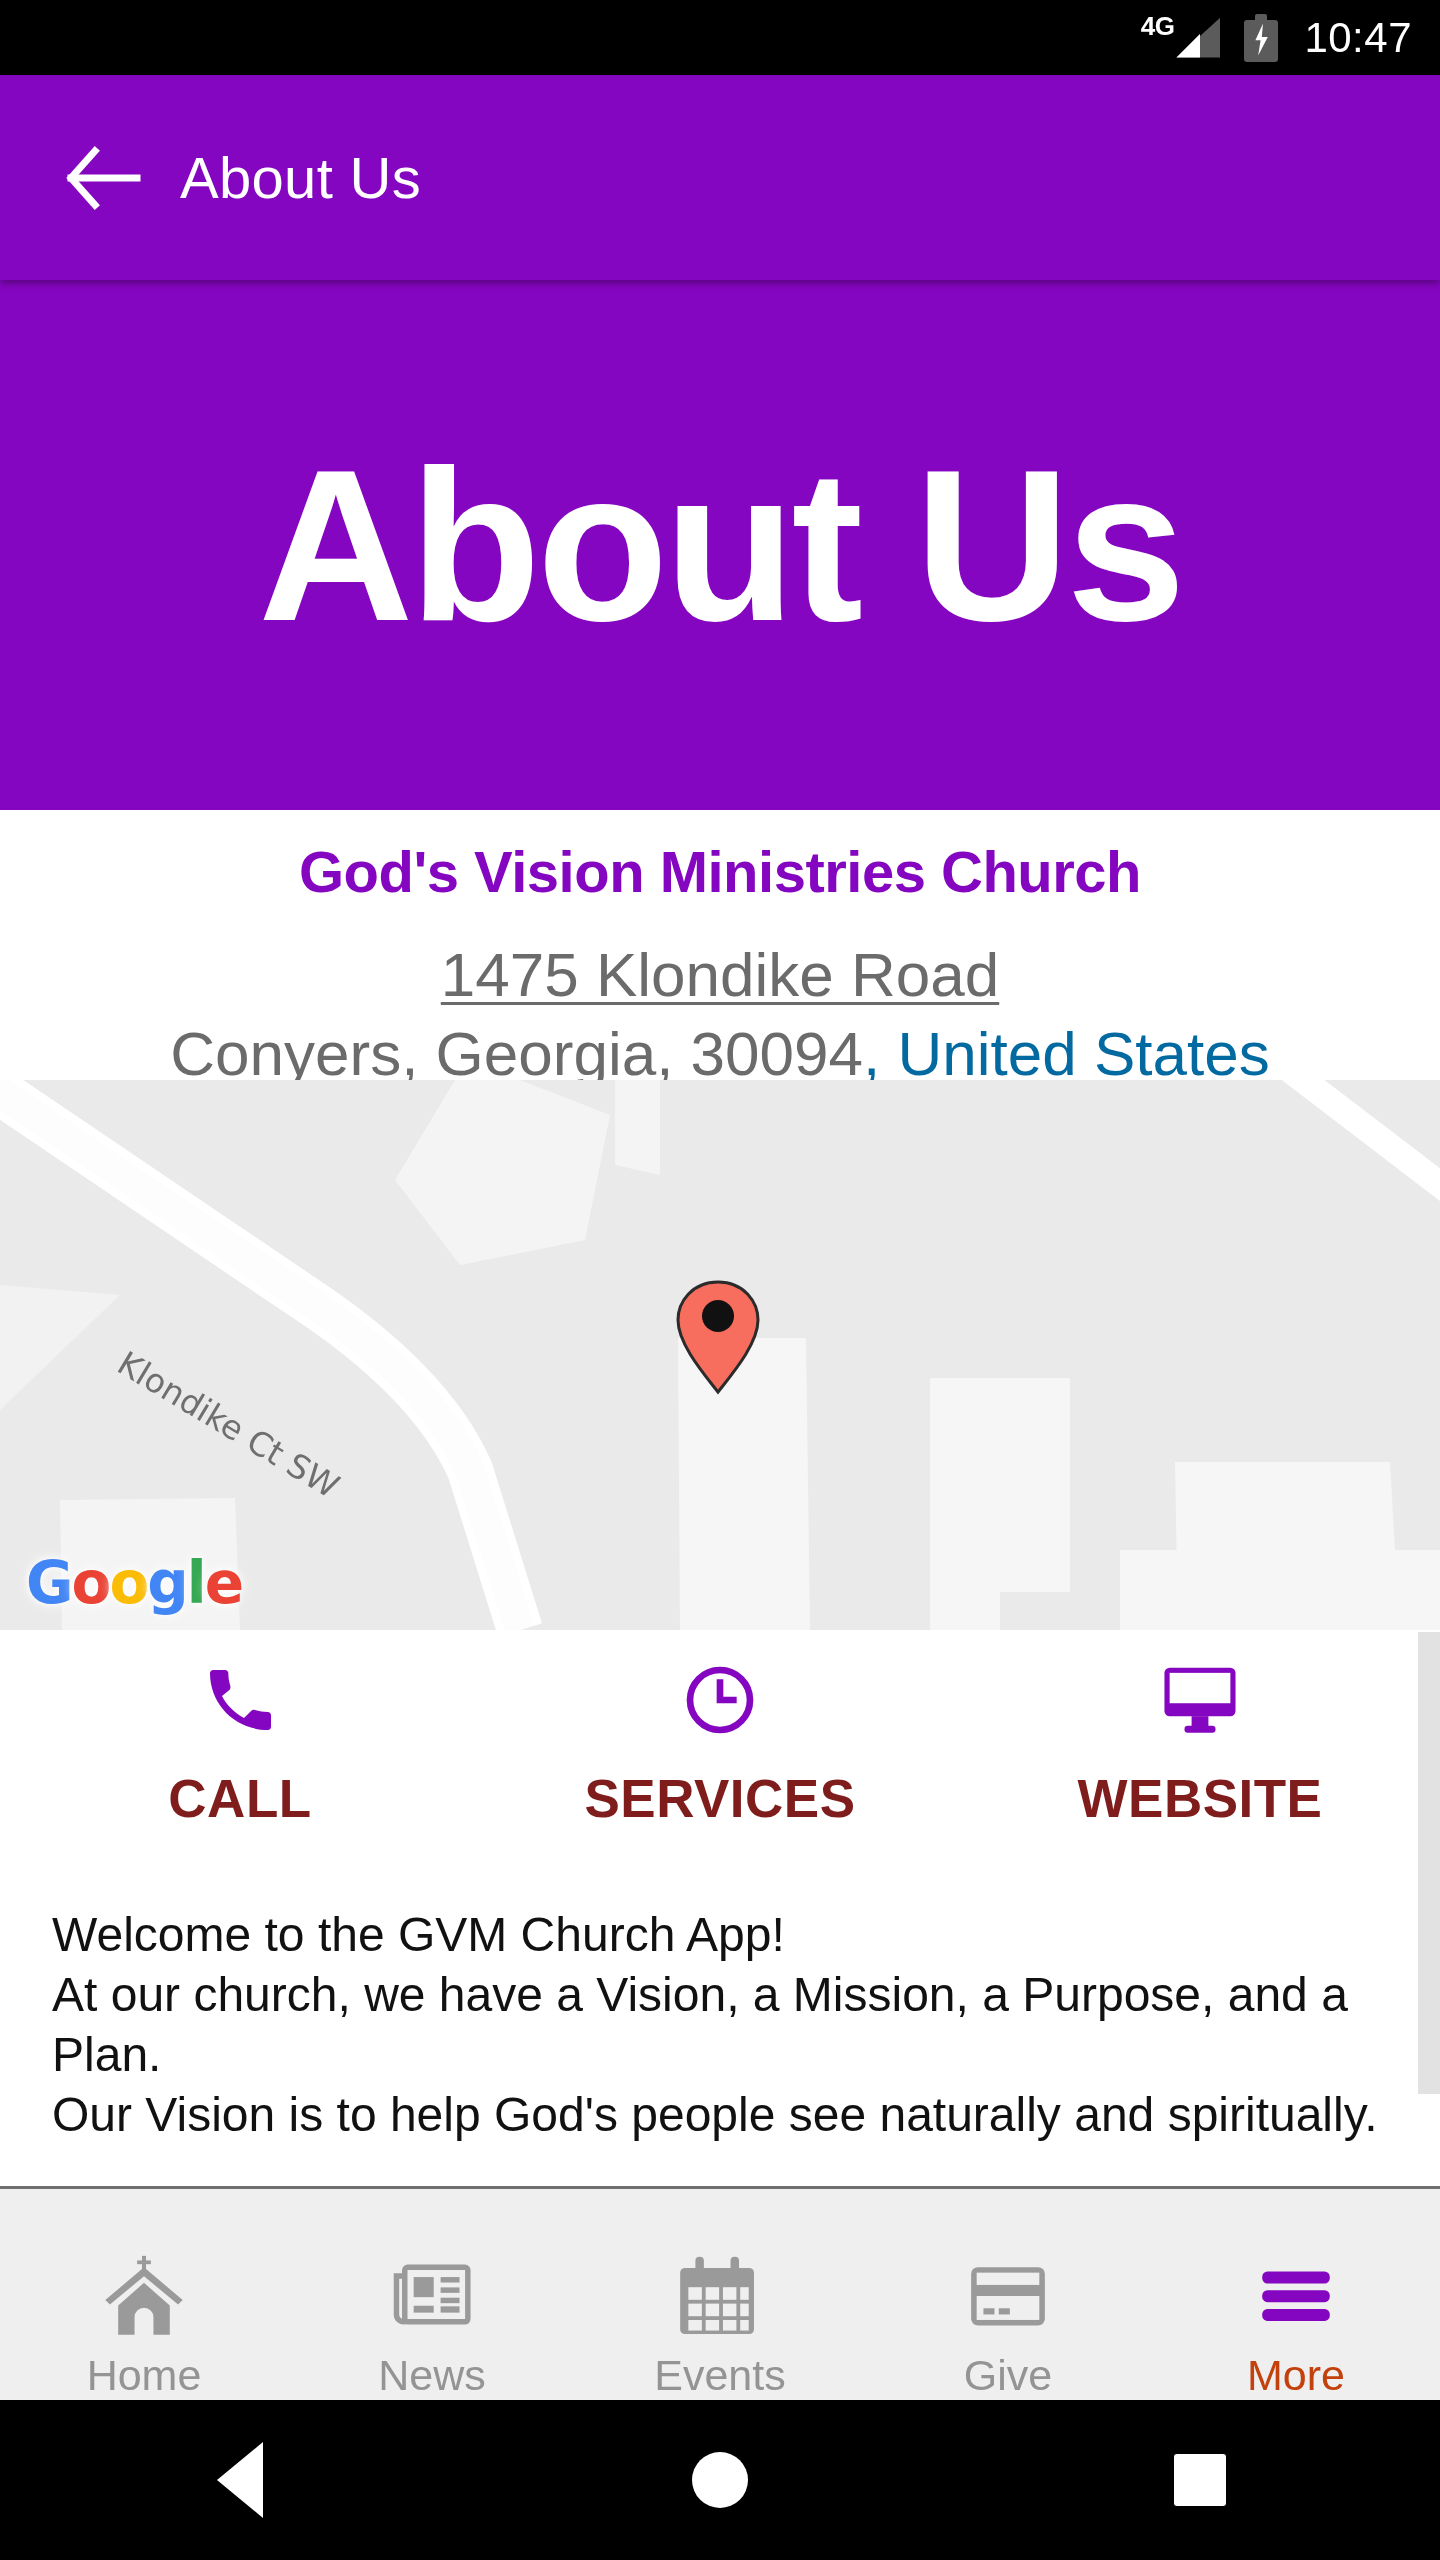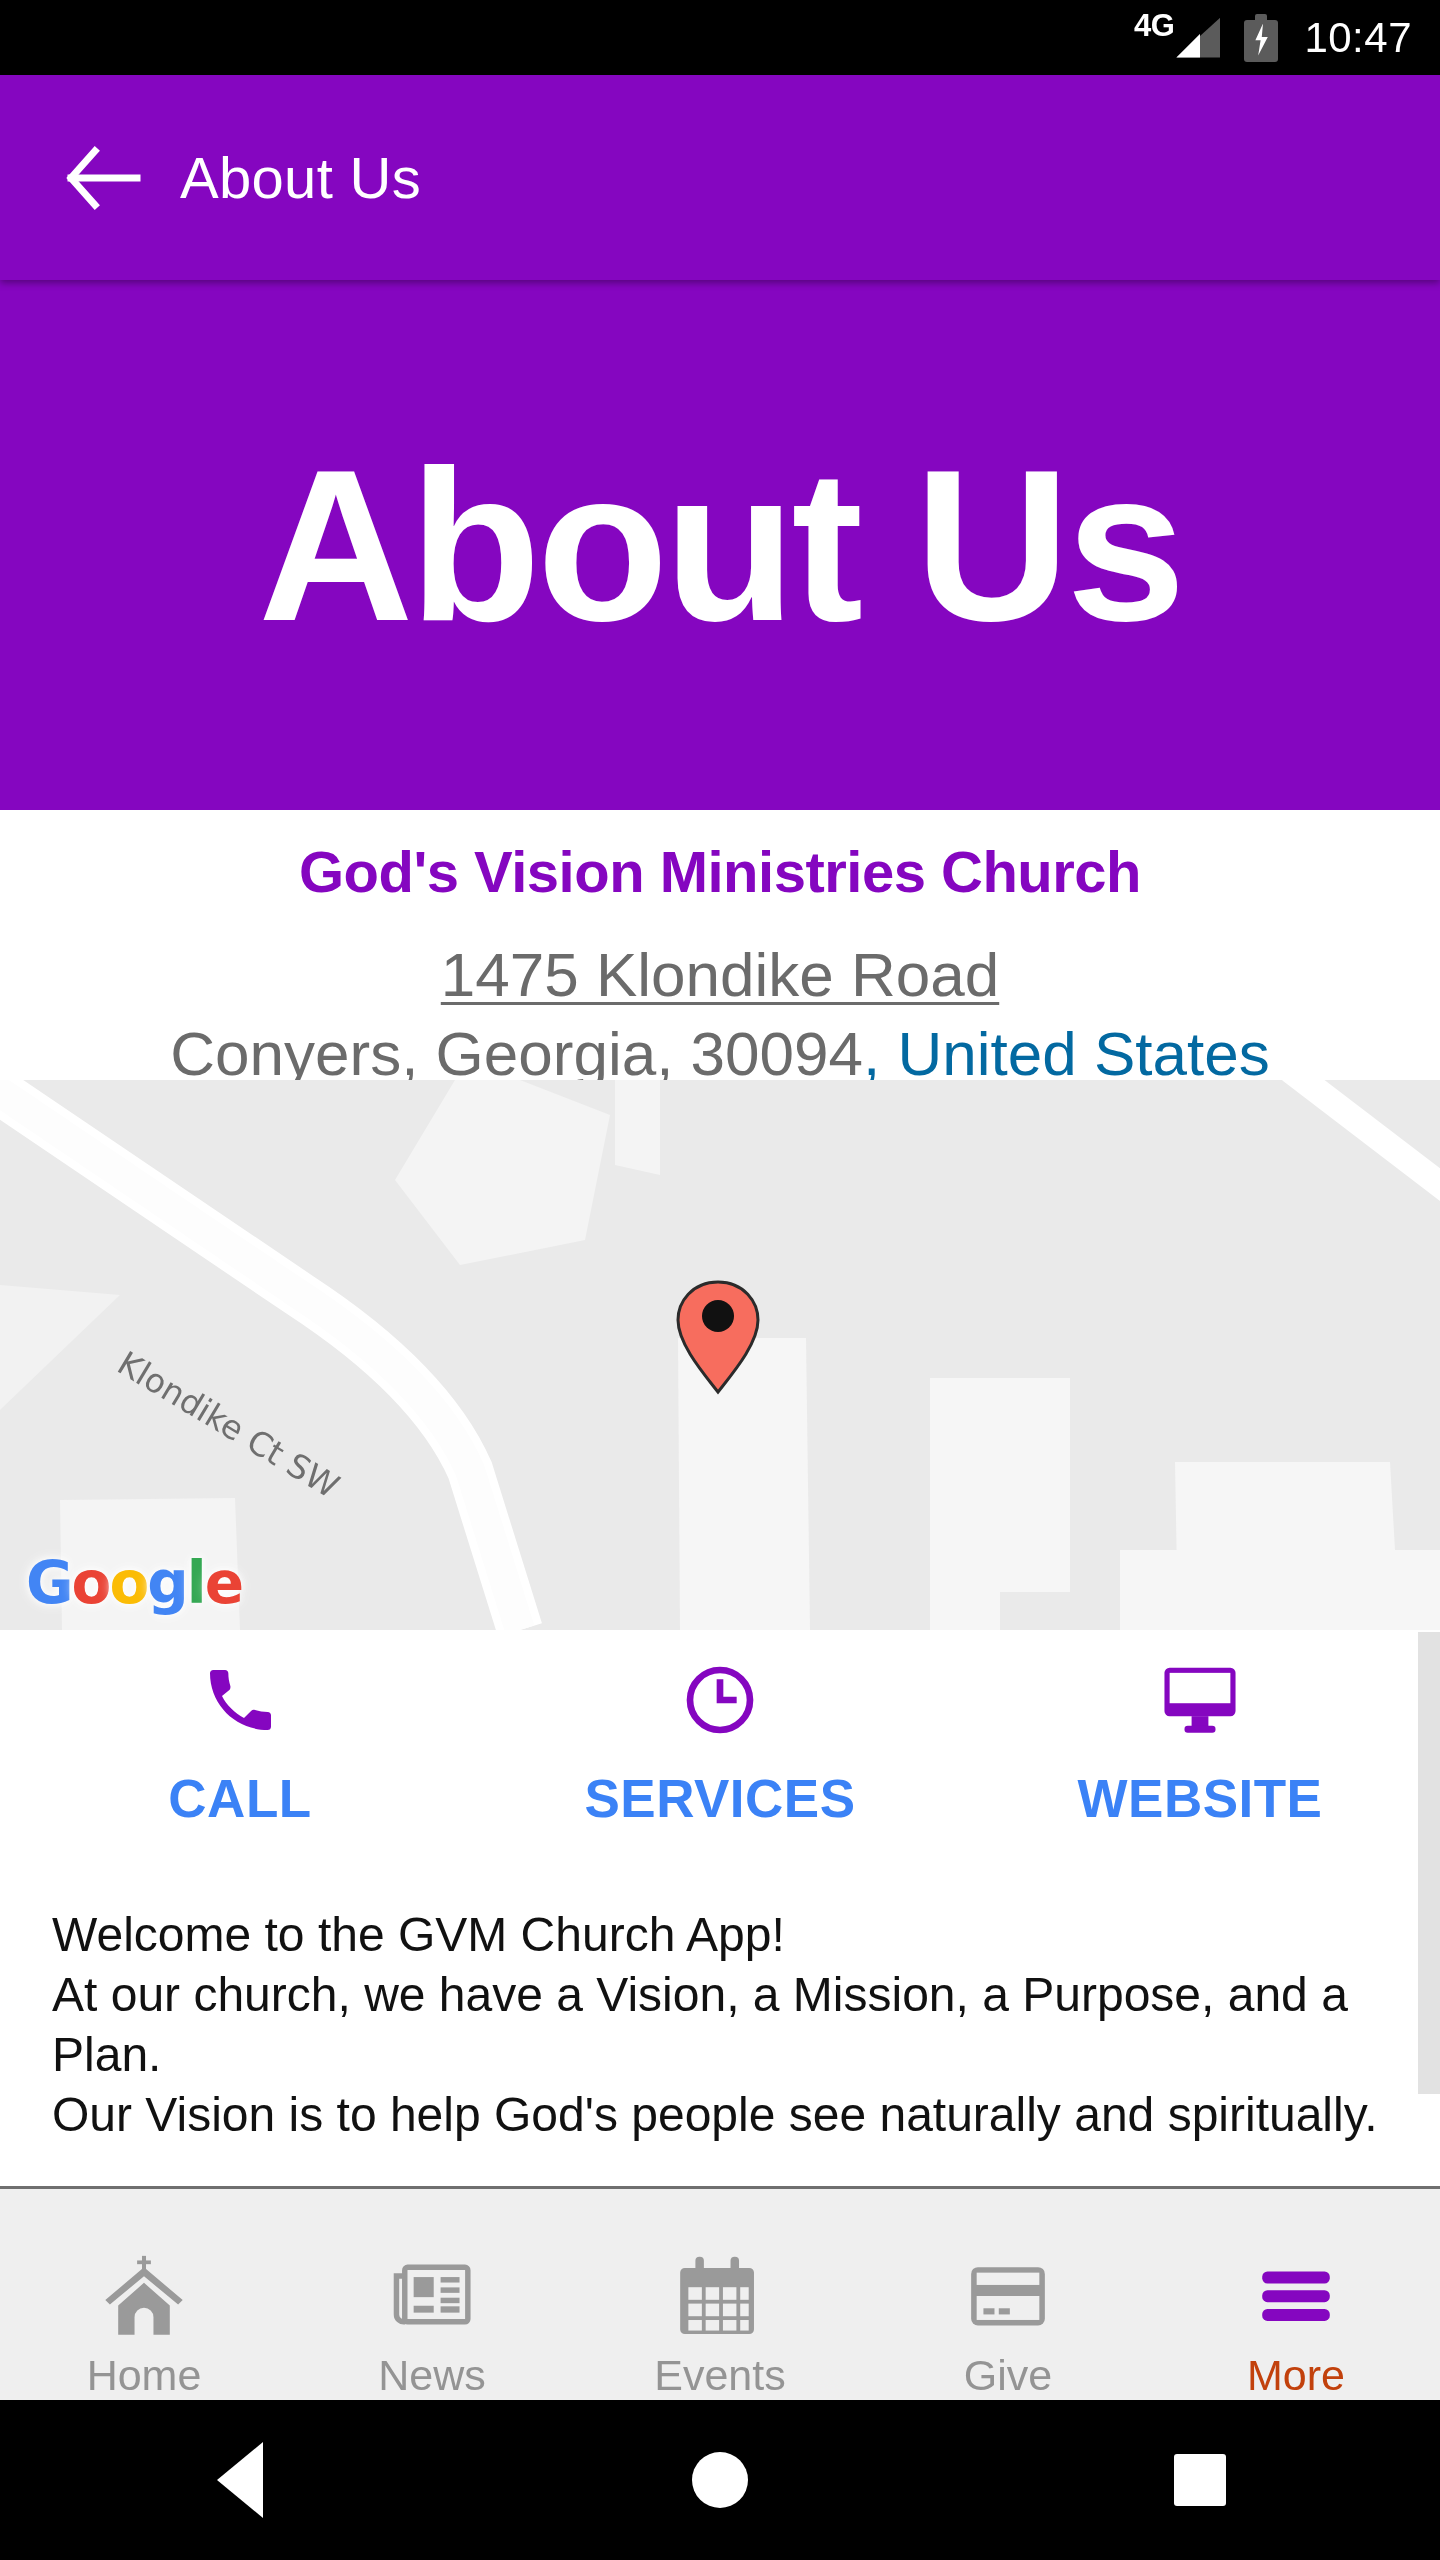--- a/index.html
+++ b/index.html
@@ -11,21 +11,21 @@
   }
   .phone { position:relative; width:1440px; height:2560px; overflow:hidden; background:#fff; }
 
   
   .statusbar{
     position:absolute; top:0; left:0; width:1440px; height:75px;
     background:#000; color:#fff;
     display:flex; align-items:center; justify-content:flex-end;
     padding-right:28px; gap:0;
   }
-  .sb-4g{ font-size:31px; font-weight:700; letter-spacing:-.5px; line-height:1;
+  .sb-4g{ font-size:26px; font-weight:700; letter-spacing:-.5px; line-height:1;
           position:relative; top:-12px; margin-right:2px; }
   .sb-signal{ width:44px; height:40px; margin-right:24px; position:relative; }
   .sb-signal .tri-dim{
     position:absolute; right:0; bottom:0; width:44px; height:40px;
     background:#5b5b5b;
     clip-path:polygon(100% 0, 100% 100%, 0 100%);
   }
   .sb-signal .tri-lit{
     position:absolute; right:20px; bottom:0; width:24px; height:24px;
     background:#fff;
@@ -113,21 +113,21 @@
   .actions{
     position:absolute; top:1630px; left:0; width:1440px; height:270px;
     background:#fff; display:flex; align-items:flex-start;
   }
   .action{
     flex:1; display:flex; flex-direction:column; align-items:center;
     padding-top:26px; cursor:pointer;
   }
   .action-icon{ height:88px; display:flex; align-items:center; justify-content:center; }
   .action-label{
-    margin-top:24px; color:#3b82f6; font-size:53px; font-weight:700;
+    margin-top:24px; color:#7f1d1d; font-size:53px; font-weight:700;
     letter-spacing:.5px;
   }
 
   
   .bodytext{
     position:absolute; top:1905px; left:0; width:1440px; height:282px;
     padding:0 52px; background:#fff; overflow:hidden;
   }
   .bodytext p{
     font-size:48px; line-height:1.25; color:#111; font-weight:400;

